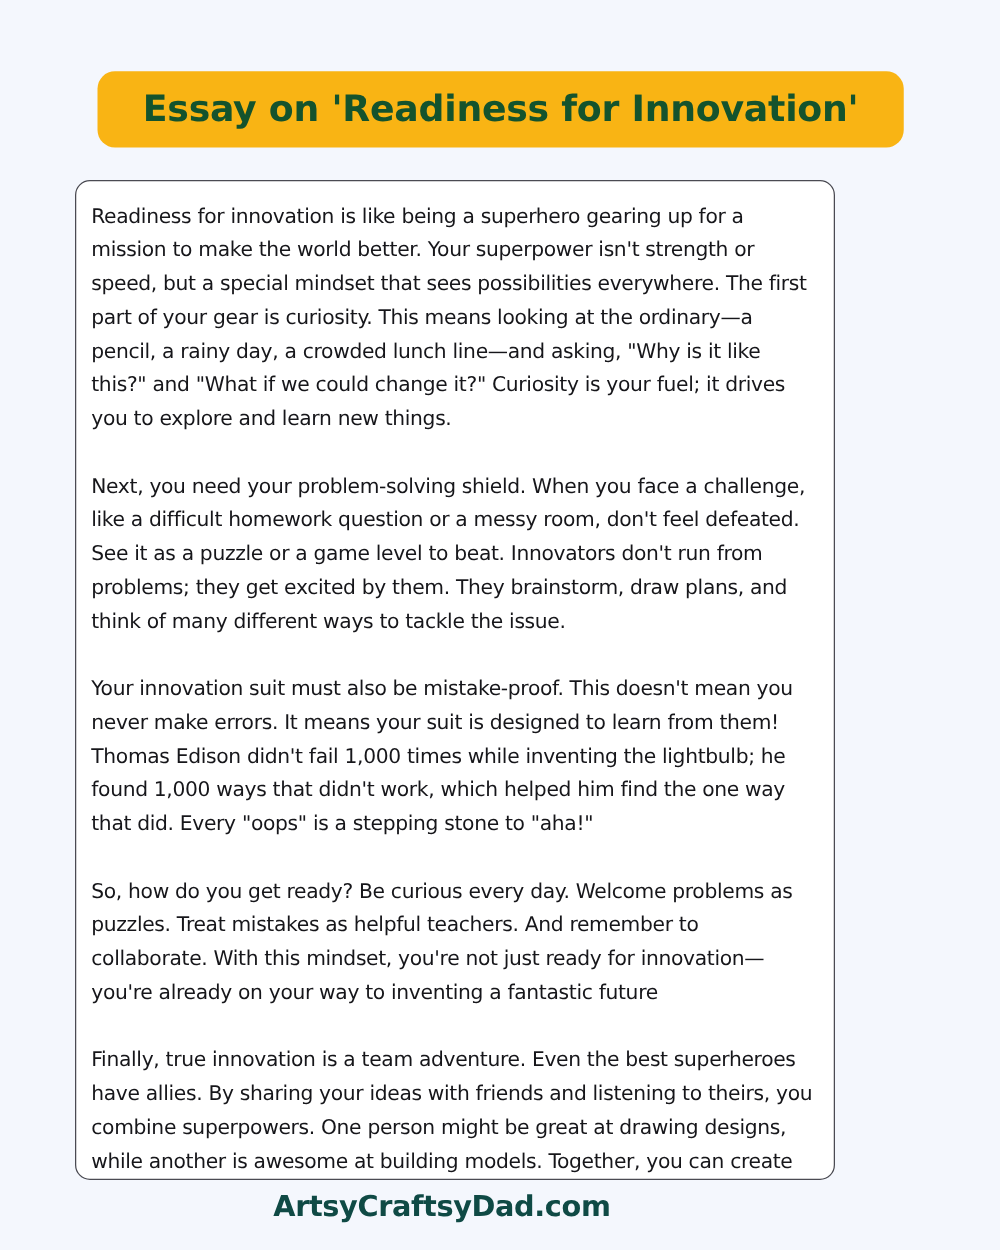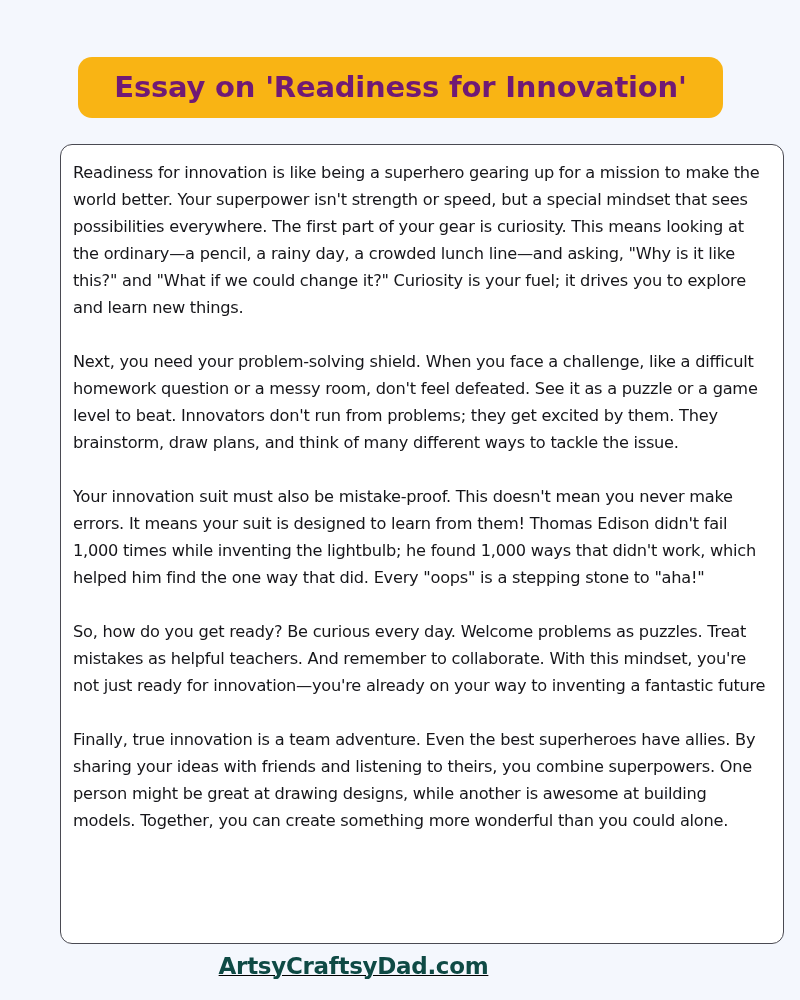--- a/index.html
+++ b/index.html
@@ -34,33 +34,33 @@
     border-radius: 14px;
     display: flex;
     align-items: center;
     justify-content: center;
     box-sizing: border-box;
   }
   .title-text {
     font-family: "DejaVu Sans", sans-serif;
     font-size: 29px;
     font-weight: bold;
-    color: #701a75;
+    color: #14532d;
     letter-spacing: -0.2px;
     line-height: 1;
     white-space: nowrap;
     text-align: center;
   }
 
   
   .essay-card {
     position: absolute;
     left: 60px;
     top: 144px;
-    width: 724px;
+    width: 608px;
     height: 800px;
     box-sizing: border-box;
     background: #ffffff;
     border: 1.6px solid #4a4a52;
     border-radius: 12px;
     padding: 14px 16px 10px 12px;
     overflow: hidden;
   }
 
   .essay-body {
@@ -78,21 +78,20 @@
     margin-bottom: 0;
   }
 
   
   .footer {
     position: absolute;
     left: 0;
     top: 955px;
     width: 707px;
     text-align: center;
-    text-decoration: underline;
   }
   .footer-text {
     font-family: "DejaVu Sans", sans-serif;
     font-size: 23px;
     font-weight: bold;
     color: #0f4a45;
     letter-spacing: -0.3px;
     line-height: 1;
   }
 </style>

